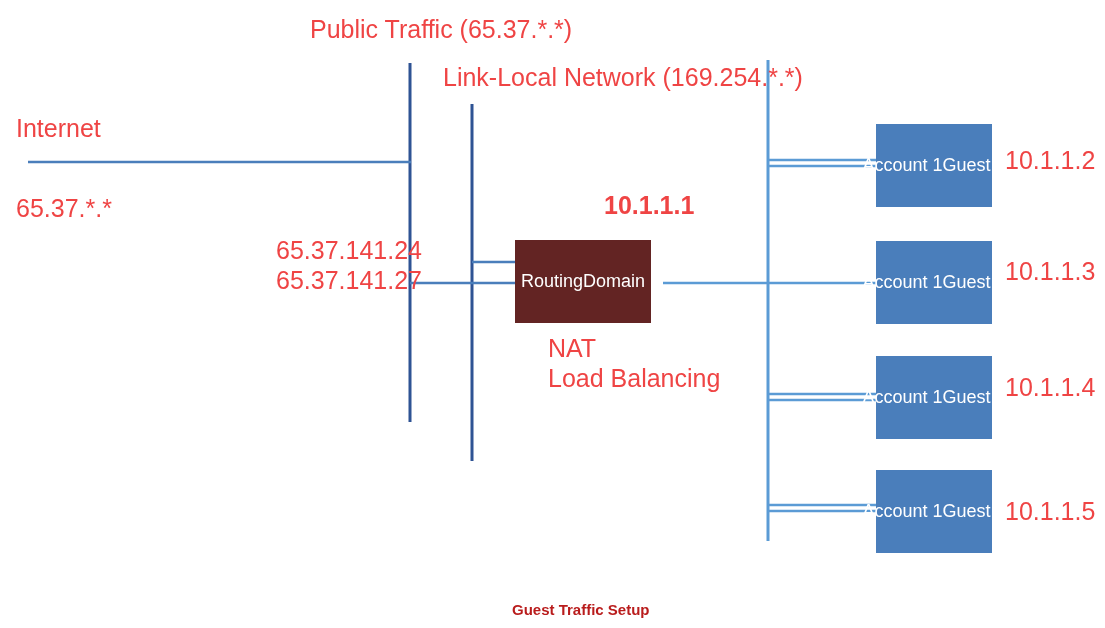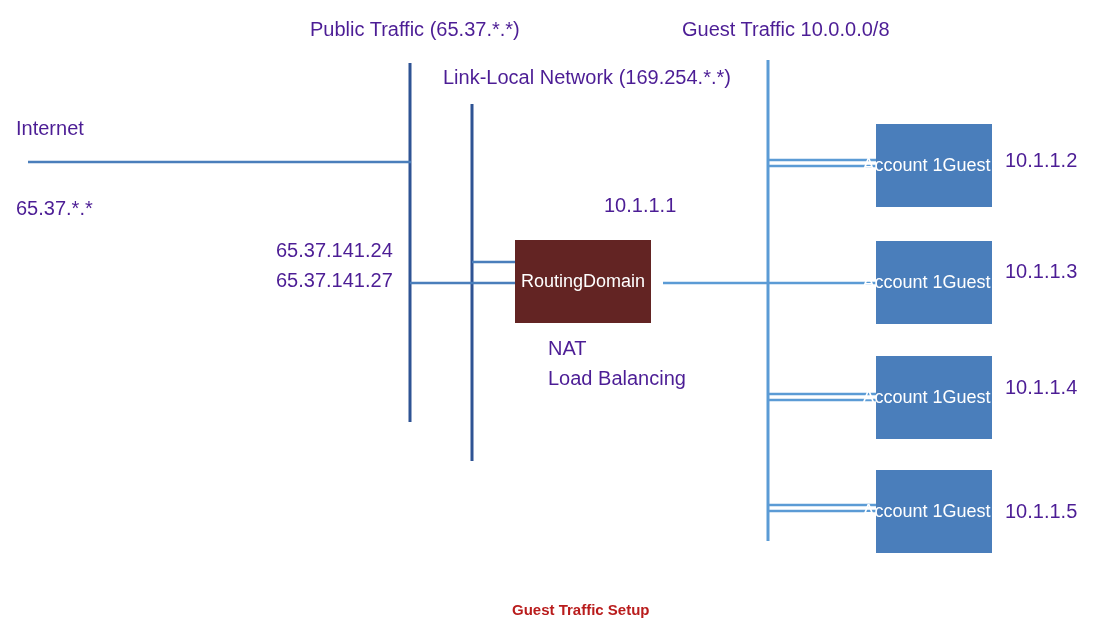--- a/index.html
+++ b/index.html
@@ -21,23 +21,23 @@
   }
   svg.wires {
     position: absolute;
     left: 0;
     top: 0;
     width: 1105px;
     height: 628px;
   }
   .label {
     position: absolute;
-    font-size: 20px;
+    font-size: 25px;
     line-height: 25px;
-    color: #4c1d95;
+    color: #ef4444;
     white-space: nowrap;
   }
   .node-box {
     position: absolute;
     display: flex;
     flex-direction: row;
     align-items: center;
     justify-content: center;
     color: #ffffff;
     font-size: 18px;
@@ -85,29 +85,28 @@
 
     <line x1="768" y1="394" x2="877" y2="394" stroke="#5B9BD5" stroke-width="2.5"></line>
     <line x1="768" y1="400" x2="877" y2="400" stroke="#5B9BD5" stroke-width="2.5"></line>
 
     <line x1="768" y1="505" x2="877" y2="505" stroke="#5B9BD5" stroke-width="2.5"></line>
     <line x1="768" y1="511" x2="877" y2="511" stroke="#5B9BD5" stroke-width="2.5"></line>
   </svg>
 
   <div class="label" style="left:310px; top:17px;">Public Traffic (65.37.*.*)</div>
   <div class="label" style="left:443px; top:65px;">Link-Local Network (169.254.*.*)</div>
-  <div class="label" style="left:682px; top:17px;">Guest Traffic 10.0.0.0/8</div>
 
   <div class="label" style="left:16px; top:116px;">Internet</div>
   <div class="label" style="left:16px; top:196px;">65.37.*.*</div>
 
   <div class="label" style="left:276px; top:238px;">65.37.141.24</div>
   <div class="label" style="left:276px; top:268px;">65.37.141.27</div>
 
-  <div class="label" style="left:604px; top:193px;">10.1.1.1</div>
+  <div class="label" style="left:604px; top:193px;font-weight:bold;">10.1.1.1</div>
 
   <div class="node-box routing-box" style="left:515px; top:240px; width:136px; height:83px;">
     <span>Routing</span>
     <span>Domain</span>
   </div>
 
   <div class="label" style="left:548px; top:336px;">NAT</div>
   <div class="label" style="left:548px; top:366px;">Load Balancing</div>
 
   <div class="node-box guest-box" style="left:876px; top:124px; width:116px; height:83px;">

